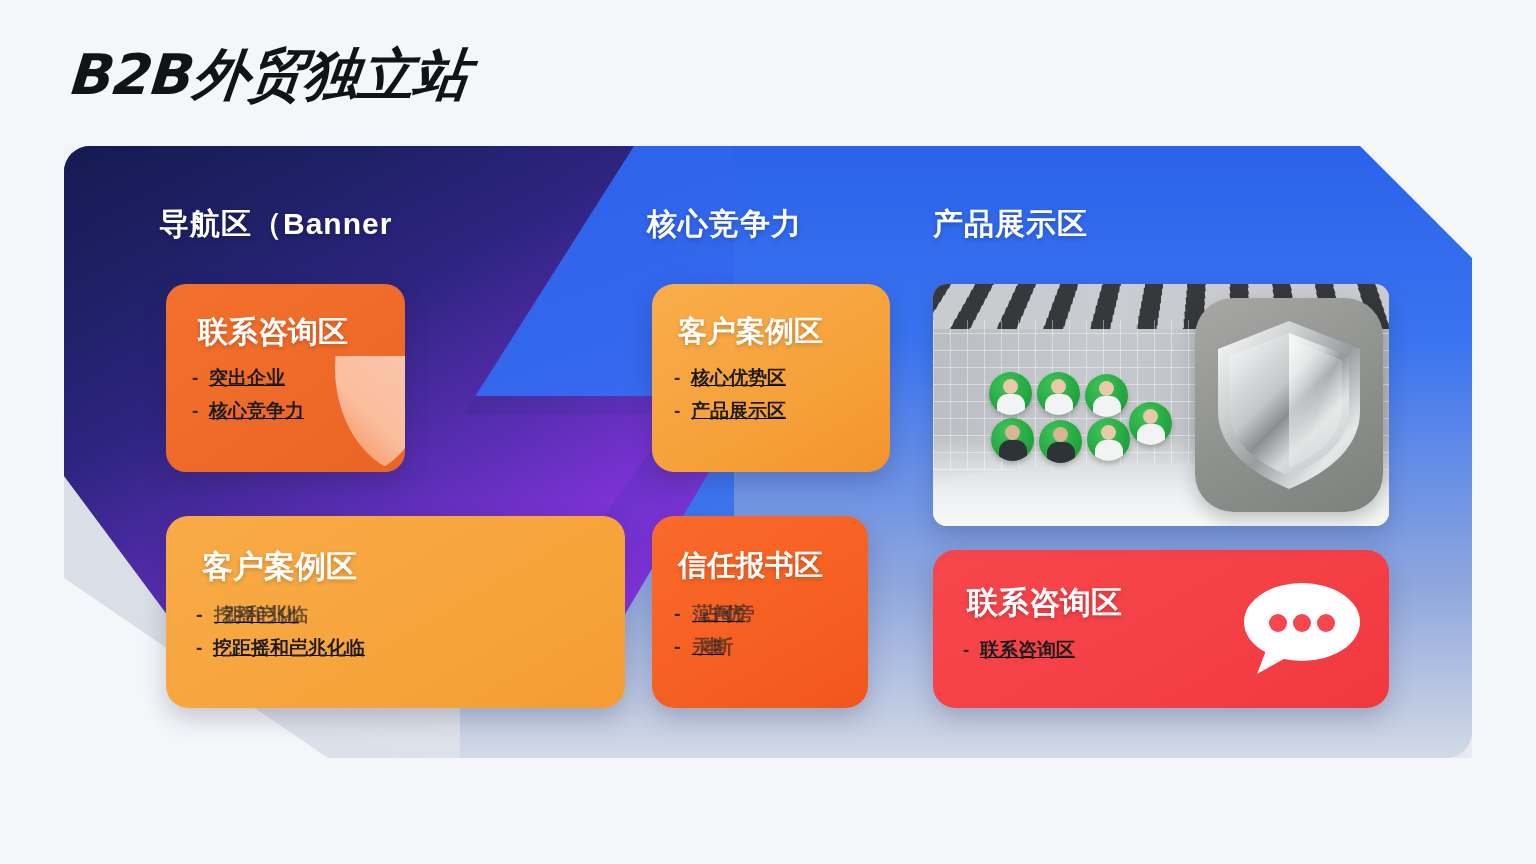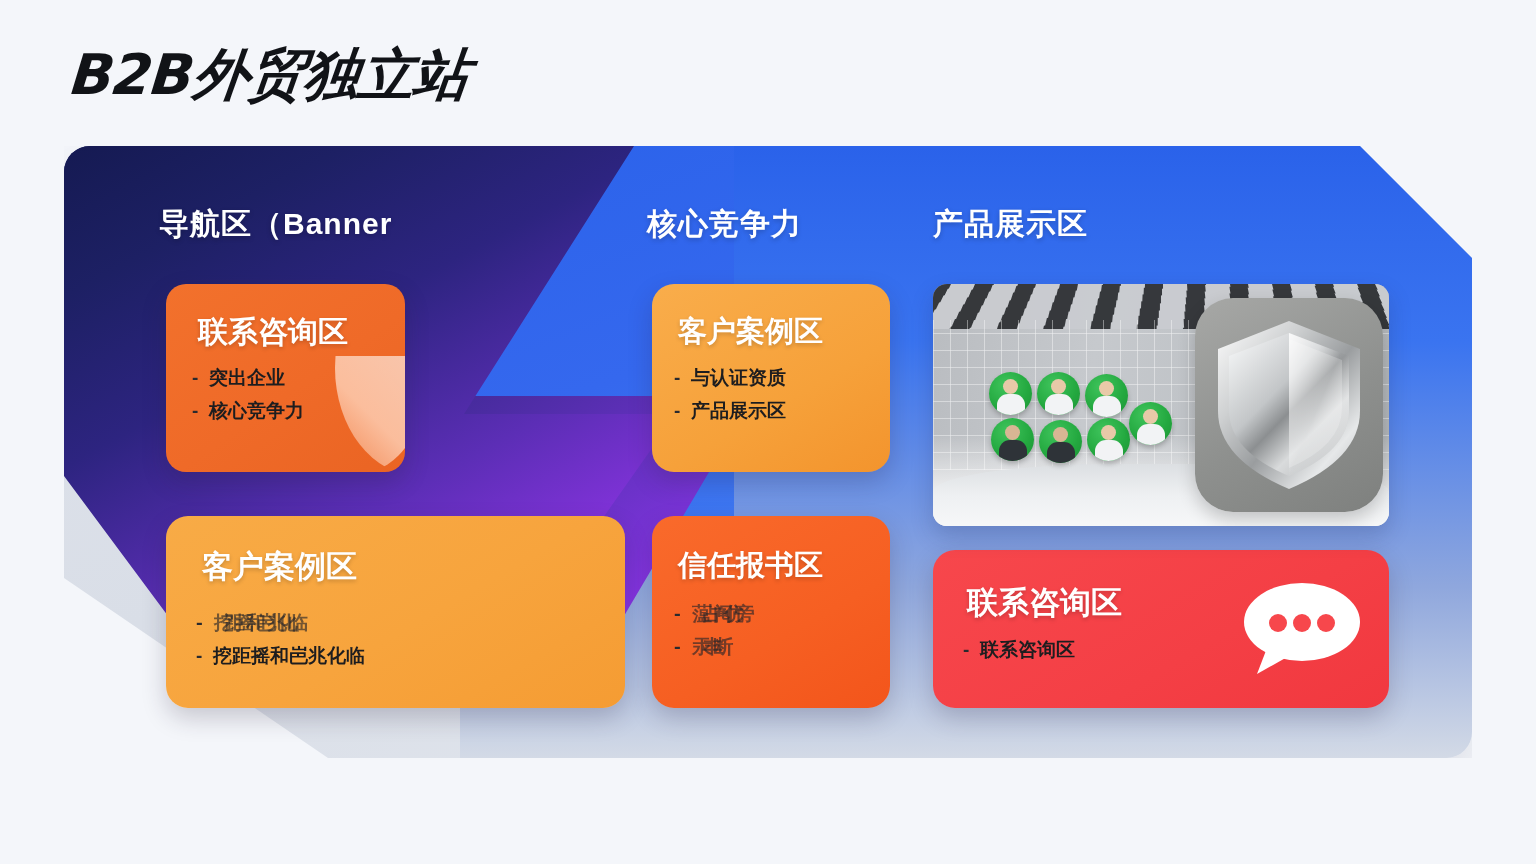--- a/index.html
+++ b/index.html
@@ -131,20 +131,21 @@
     color: #ffffff;
     font-weight: 800;
     white-space: nowrap;
     text-shadow: 0 2px 4px rgba(0,0,0,0.2);
   }
   .bullets {
     position: absolute;
     margin: 0;
     padding: 0;
     list-style: none;
+    text-decoration: underline;
   }
   .bullets li {
     color: #1d1d1f;
     font-size: 19px;
     font-weight: 600;
     line-height: 1.0;
     margin-bottom: 14px;
     white-space: nowrap;
   }
   .bullets li::before {
@@ -182,35 +183,35 @@
     clip-path: ellipse(84px 108px at 100% 10%);
   }
 
   
   #card-case-left {
     left: 102px; top: 370px;
     width: 459px; height: 192px;
     background: linear-gradient(150deg, #f8ab46 0%, #f7a43d 55%, #f59c33 100%);
   }
   #card-case-left .card-title { left: 36px; top: 30px; font-size: 31px; }
-  #card-case-left .bullets { left: 30px; top: 97px; }
+  #card-case-left .bullets { left: 30px; top: 89px; }
 
   
   #card-case-mid {
     left: 588px; top: 138px;
     width: 238px; height: 188px;
     background: linear-gradient(150deg, #f9ad4b 0%, #f6a13a 60%, #f3942d 100%);
   }
   #card-case-mid .card-title { left: 26px; top: 28px; font-size: 29px; }
   #card-case-mid .bullets { left: 22px; top: 84px; }
 
   
   #card-trust {
     left: 588px; top: 370px;
-    width: 238px; height: 192px;
+    width: 216px; height: 192px;
     background: linear-gradient(150deg, #f96a2b 0%, #f65f22 60%, #f3551b 100%);
   }
   #card-trust .card-title { left: 26px; top: 30px; font-size: 29px; }
   #card-trust .bullets { left: 22px; top: 88px; }
 
   
   #card-contact {
     left: 869px; top: 404px;
     width: 456px; height: 158px;
     background: linear-gradient(150deg, #f7474c 0%, #f43f45 60%, #f1383f 100%);
@@ -343,21 +344,21 @@
     <div class="card-title">客户案例区</div>
     <ul class="bullets">
       <li class="garbled">挖距摇和岜兆化临</li>
       <li>挖距摇和岜兆化临</li>
     </ul>
   </div>
 
   <div class="card" id="card-case-mid">
     <div class="card-title">客户案例区</div>
     <ul class="bullets">
-      <li>与认证资质</li>
+      <li>核心优势区</li>
       <li>产品展示区</li>
     </ul>
   </div>
 
   <div class="card" id="card-trust">
     <div class="card-title">信任报书区</div>
     <ul class="bullets">
       <li class="garbled">蕰占阄伉旁</li>
       <li class="garbled">汞丰断</li>
     </ul>

